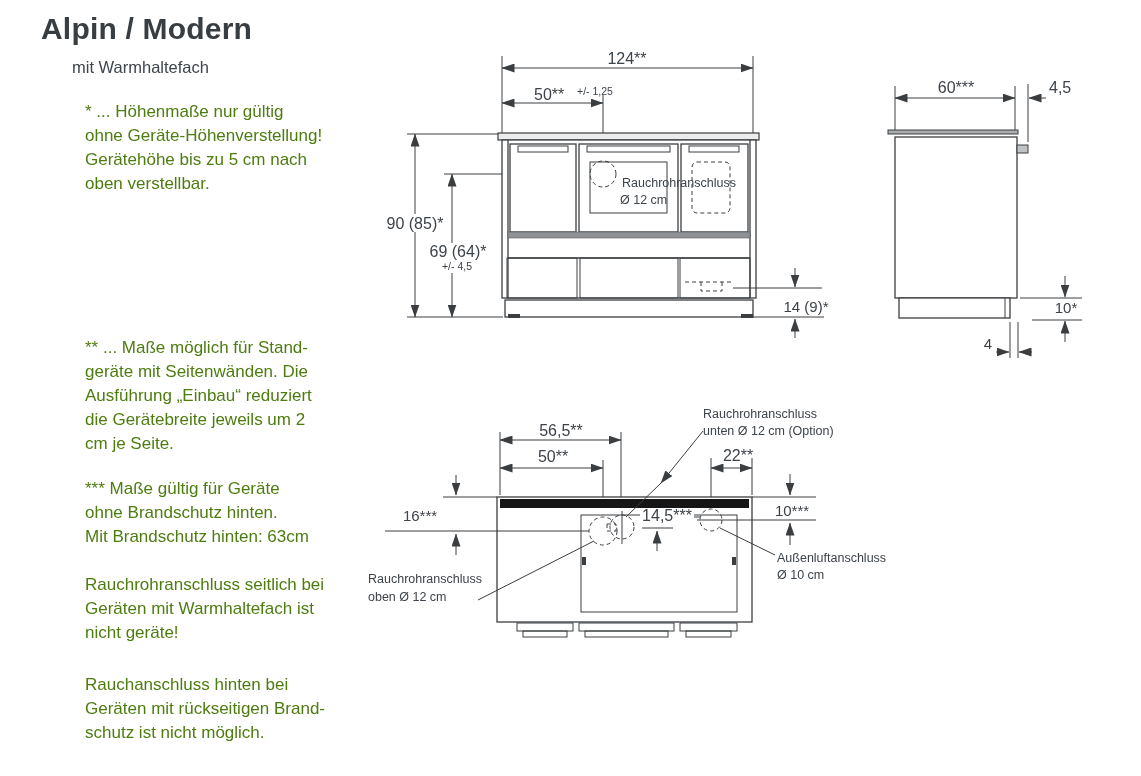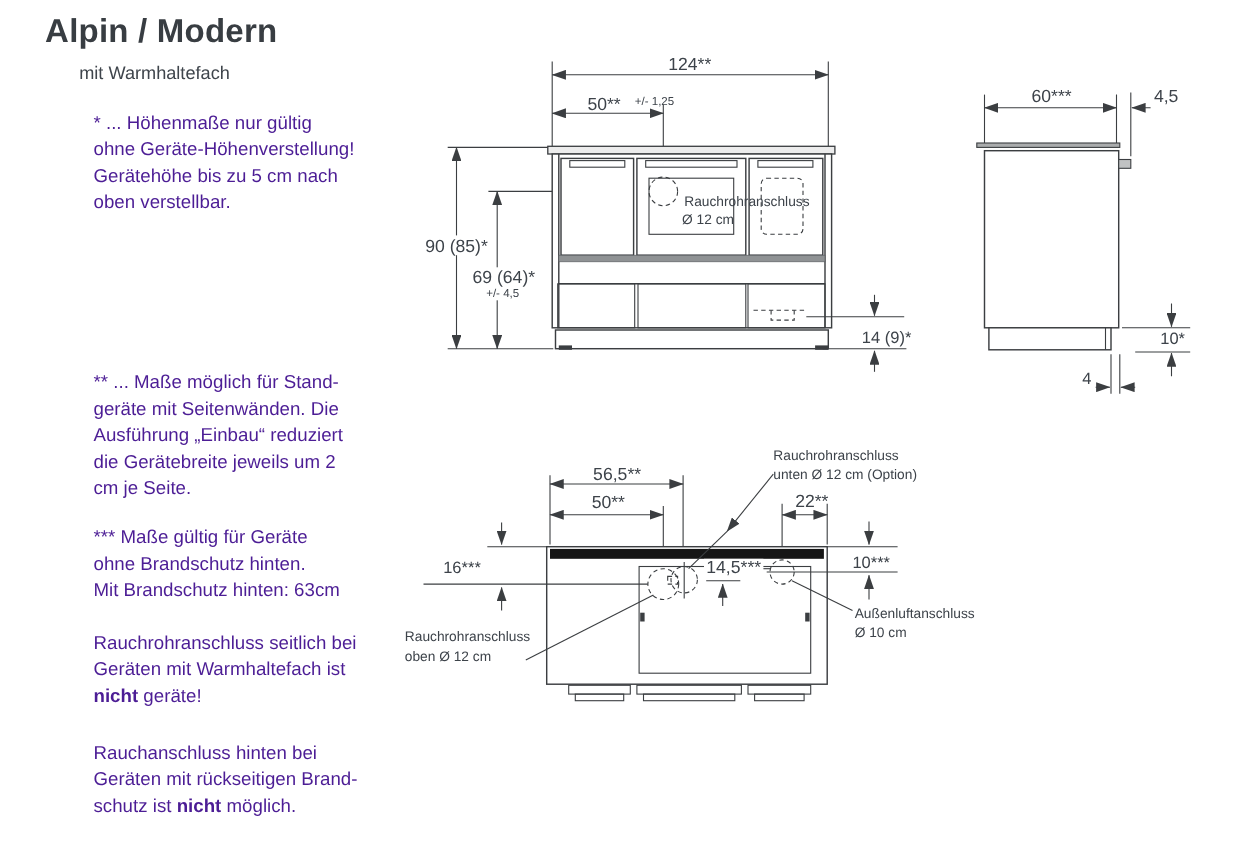--- a/index.html
+++ b/index.html
@@ -1,22 +1,22 @@
 <!DOCTYPE html>
 <html><head>
 <meta charset="utf-8">
 <style>
   html,body{margin:0;padding:0;background:#fff;}
   #page{position:relative;width:1141px;height:776px;background:#fff;overflow:hidden;
         font-family:"Liberation Sans",sans-serif;color:#3d434a;}
   .abs{position:absolute;}
   #title{left:41px;top:12px;font-size:30px;font-weight:700;color:#383d42;letter-spacing:.2px;}
   #subtitle{left:42px;top:58px;font-size:16.5px;color:#3f454c;margin-left:30px;}
-  .note{position:absolute;left:85px;width:290px;font-size:17px;line-height:24px;color:#4c1d95;}
-  .note b{font-weight:700;}
+  .note{position:absolute;left:85px;width:290px;font-size:17px;line-height:24px;color:#4d7c0f;}
+  .note b{font-weight:400;}
   svg{position:absolute;overflow:visible;}
   .ln{stroke:#3b3e41;stroke-width:1.3;fill:none;}
   .lnf{fill:#ffffff;stroke:#3b3e41;stroke-width:1.3;}
   .thin{stroke:#3b3e41;stroke-width:1;fill:none;}
   .dsh{stroke-dasharray:4 3;}
   .fillD{fill:#161616;stroke:none;}
   .band{fill:#8f9294;stroke:#5a5d60;stroke-width:.6;}
   .plate{fill:#ececec;stroke:#3b3e41;stroke-width:1.2;}
   .plateS{fill:#aaacad;stroke:#3b3e41;stroke-width:1;}
   .wbg{fill:#ffffff;stroke:none;}

